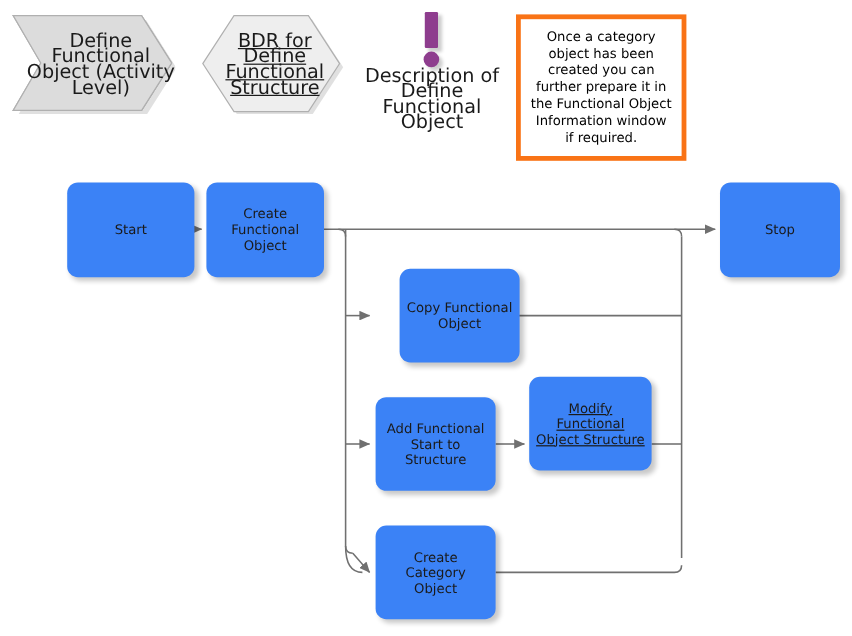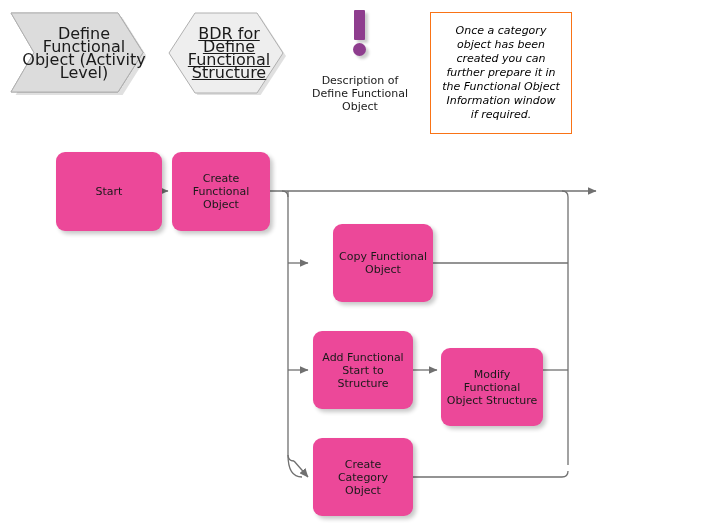--- a/index.html
+++ b/index.html
@@ -13,21 +13,21 @@
   #canvas{position:absolute;left:0;top:0;width:710px;height:530px;}
 
   
   #wires{position:absolute;left:0;top:0;width:710px;height:530px;}
 
   
   .node{position:absolute;box-sizing:border-box;}
 
   
   .pbox{
-    background:#ec4899;
+    background:#3b82f6;
     border-radius:9px;
     box-shadow:3px 3px 4px rgba(0,0,0,0.22);
     display:flex;align-items:center;justify-content:center;
     text-align:center;
     color:#1a1a1a;
     font-size:11px;
     line-height:13px;
     padding:14px 5px;
   }
   .pbox span{display:block;white-space:pre-line;}
@@ -37,46 +37,45 @@
     display:flex;align-items:center;justify-content:center;
     text-align:center;color:#1a1a1a;font-size:16px;line-height:13px;
   }
   .chev-shape, .hex-shape{position:absolute;left:0;top:0;width:100%;height:100%;}
   .chev-label, .hex-label{position:relative;z-index:2;white-space:pre-line;padding-left:14px;}
   .hex-label{padding-left:0;text-decoration:underline;}
 
   
   .note{
     background:#ffffff;
-    border:1px solid #f97316;
+    border:4px solid #f97316;
     display:flex;align-items:center;justify-content:center;
     text-align:center;
     font-size:11px;line-height:14px;color:#000;
     padding:4px 6px;
     box-sizing:border-box;
-    font-style:italic;
   }
   .note span{white-space:pre-line;}
 
   
   .excl-wrap{position:absolute;}
   .excl-icon{position:relative;width:34px;height:48px;margin:0 auto;}
   .excl-bar{
     position:absolute;left:11px;top:2px;width:11px;height:30px;
     background:#8e3d8e;border-radius:1px;
     box-shadow:3px 3px 3px rgba(0,0,0,0.20);
   }
   .excl-dot{
     position:absolute;left:10px;top:35px;width:13px;height:13px;
     background:#8e3d8e;border-radius:50%;
     box-shadow:3px 3px 3px rgba(0,0,0,0.20);
   }
   .excl-cap{
-    text-align:center;font-size:11px;line-height:13px;color:#1a1a1a;
-    white-space:pre-line;margin-top:18px;
+    text-align:center;font-size:16px;line-height:13px;color:#1a1a1a;
+    white-space:pre-line;margin-top:0;
   }
 </style>
 </head>
 <body>
 
 <div id="canvas">
 
   <svg id="wires" viewBox="0 0 710 530" width="710" height="530">
     <defs>
       <marker id="ah" markerWidth="9" markerHeight="8" refX="8.5" refY="4" orient="auto" markerUnits="userSpaceOnUse">
@@ -169,25 +168,28 @@
     <span>Copy Functional
 Object</span>
   </div>
 
   <div class="node pbox" style="left:313px;top:331px;width:100px;height:78px;">
     <span>Add Functional
 Start to
 Structure</span>
   </div>
 
-  <div class="node pbox" style="left:441px;top:348px;width:102px;height:78px;">
+  <div class="node pbox" style="left:441px;top:314px;width:102px;height:78px;text-decoration:underline;">
     <span>Modify
 Functional
 Object Structure</span>
   </div>
 
   <div class="node pbox" style="left:313px;top:438px;width:100px;height:78px;text-align:center;">
     <span>Create Category
 Object</span>
   </div>
 
+  <div class="node pbox" style="left:600px;top:152px;width:100px;height:79px;">
+    <span>Stop</span>
+  </div>
 
 </div>
 
 </body></html>

